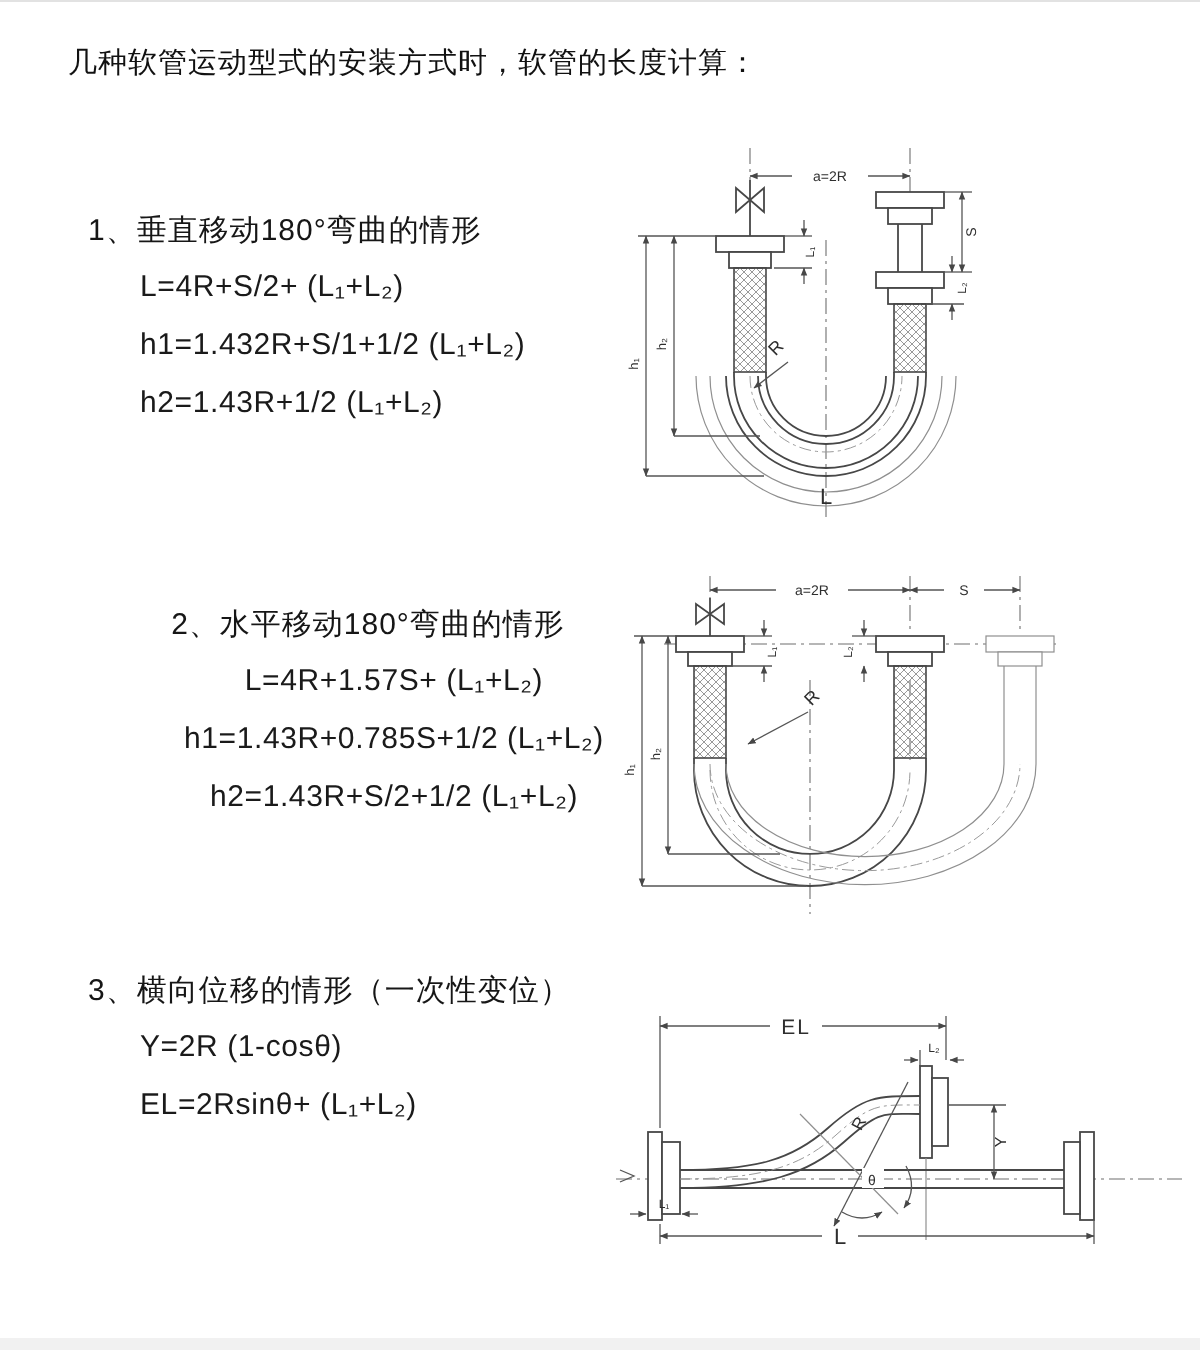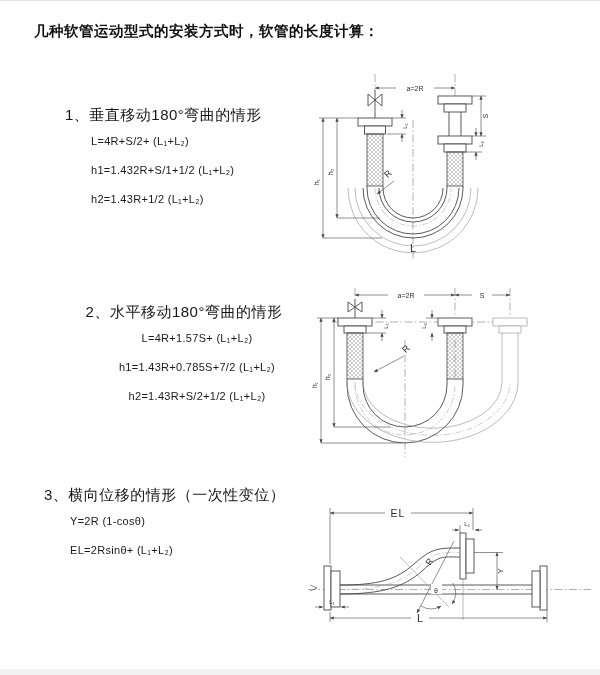--- a/index.html
+++ b/index.html
@@ -4,27 +4,27 @@
 <style>
   html,body{margin:0;padding:0;}
   body{
     width:600px;height:675px;position:relative;background:#ffffff;
     font-family:"Liberation Sans","DejaVu Sans",sans-serif;color:#1c1c1c;
     overflow:hidden;
   }
   .edge-top{position:absolute;left:0;top:0;width:600px;height:1px;background:#e2e2e2;}
   .edge-bottom{position:absolute;left:0;top:669px;width:600px;height:6px;background:#f1f1f1;}
   .page-title{
-    position:absolute;left:34px;top:22px;font-size:14.5px;font-weight:bold;
+    position:absolute;left:34px;top:22px;font-size:14.5px;font-weight:normal;
     letter-spacing:0.5px;color:#111;
   }
   .section{position:absolute;left:44px;width:280px;}
-  .sec1{top:106px;margin-left:21px;} .sec2{top:303px;text-align:center;} .sec3{top:486px;}
+  .sec1{top:106px;} .sec2{top:303px;text-align:center;} .sec3{top:486px;}
   .sec-heading{font-size:15px;color:#161616;letter-spacing:0.5px;height:20px;}
-  .formula{font-size:11px;color:#1a1a1a;margin:9px 0 0 26px;height:20px;letter-spacing:0.3px;}
+  .formula{font-size:15px;color:#1a1a1a;margin:9px 0 0 26px;height:20px;letter-spacing:0.3px;}
   .dwg{position:absolute;}
   .d1{left:310px;top:70px;}
   .d2{left:310px;top:285px;}
   .d3{left:303px;top:500px;}
   svg text{fill:#2e2e2e;font-family:"Liberation Sans","DejaVu Sans",sans-serif;}
   .ln{stroke:#474747;stroke-width:0.9;fill:none;}
   .thin{stroke:#8f8f8f;stroke-width:0.6;fill:none;}
   .dim{stroke:#555;stroke-width:0.65;fill:none;}
   .cl{stroke:#6f6f6f;stroke-width:0.55;fill:none;stroke-dasharray:8 2.5 1.5 2.5;}
   .clt{stroke:#9a9a9a;stroke-width:0.5;fill:none;stroke-dasharray:6 2 1.5 2;}
@@ -43,21 +43,21 @@
 <div class="section sec1">
   <div class="sec-heading">1、垂直移动180°弯曲的情形</div>
   <div class="formula">L=4R+S/2+ (L₁+L₂)</div>
   <div class="formula">h1=1.432R+S/1+1/2 (L₁+L₂)</div>
   <div class="formula">h2=1.43R+1/2 (L₁+L₂)</div>
 </div>
 
 <div class="section sec2">
   <div class="sec-heading">2、水平移动180°弯曲的情形</div>
   <div class="formula">L=4R+1.57S+ (L₁+L₂)</div>
-  <div class="formula">h1=1.43R+0.785S+7/2 (L₁+L₂)</div>
+  <div class="formula">h1=1.43R+0.785S+1/2 (L₁+L₂)</div>
   <div class="formula">h2=1.43R+S/2+1/2 (L₁+L₂)</div>
 </div>
 
 <div class="section sec3">
   <div class="sec-heading">3、横向位移的情形（一次性变位）</div>
   <div class="formula">Y=2R (1-cosθ)</div>
   <div class="formula">EL=2Rsinθ+ (L₁+L₂)</div>
 </div>
 
 <svg class="dwg d1" width="290" height="195" viewBox="0 0 290 195">

